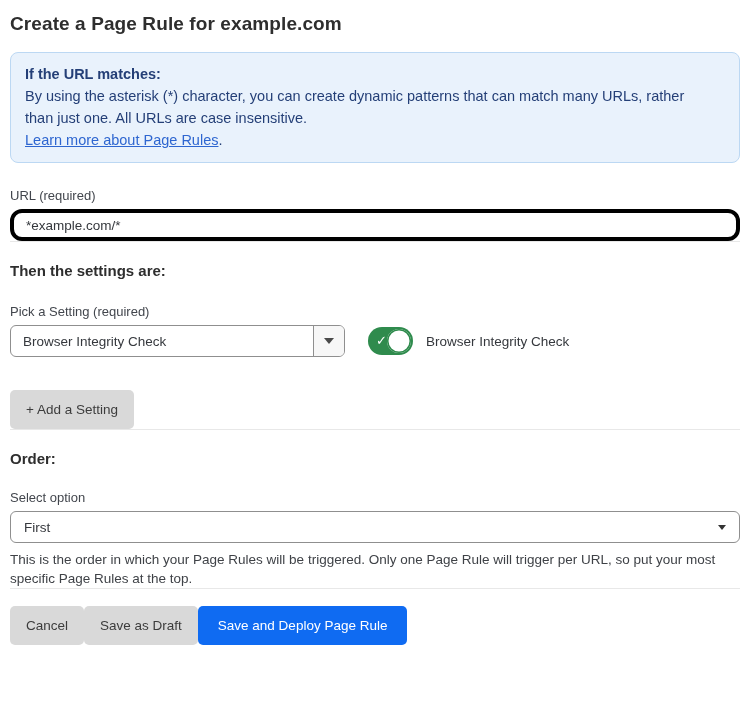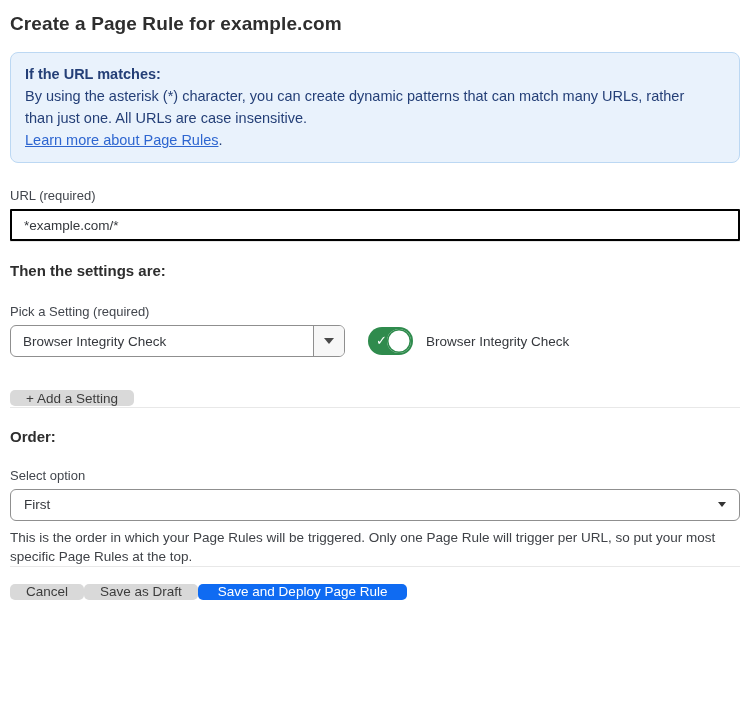--- a/index.html
+++ b/index.html
@@ -38,22 +38,22 @@
   .field-label {
     font-size: 13px;
     color: #42464d;
     margin-bottom: 6px;
   }
 
   .text-input {
     display: block;
     width: 100%;
     height: 32px;
-    border: 2px solid #000000;
-    border-radius: 1px;
+    border: 4px solid #000000;
+    border-radius: 12px;
     padding: 0 12px;
     font-family: "Liberation Sans", "DejaVu Sans", sans-serif;
     font-size: 13.5px;
     color: #35383d;
     background: #fff;
     outline: none;
   }
 
   .helper-text {
     font-size: 13px;
@@ -154,21 +154,21 @@
   .toggle-label {
     margin-left: 13px;
     font-size: 13.5px;
     color: #35383d;
   }
 
   .btn {
     display: inline-flex;
     align-items: center;
     justify-content: center;
-    height: 16px;
+    height: 39px;
     padding: 0 16px;
     border: none;
     border-radius: 5px;
     font-family: "Liberation Sans", "DejaVu Sans", sans-serif;
     font-size: 13.5px;
     cursor: pointer;
   }
   .btn-gray { background: #d9d9d9; color: #3c3c3c; }
   .btn-blue { background: #0f6bf2; color: #ffffff; padding: 0 20px; }
 

